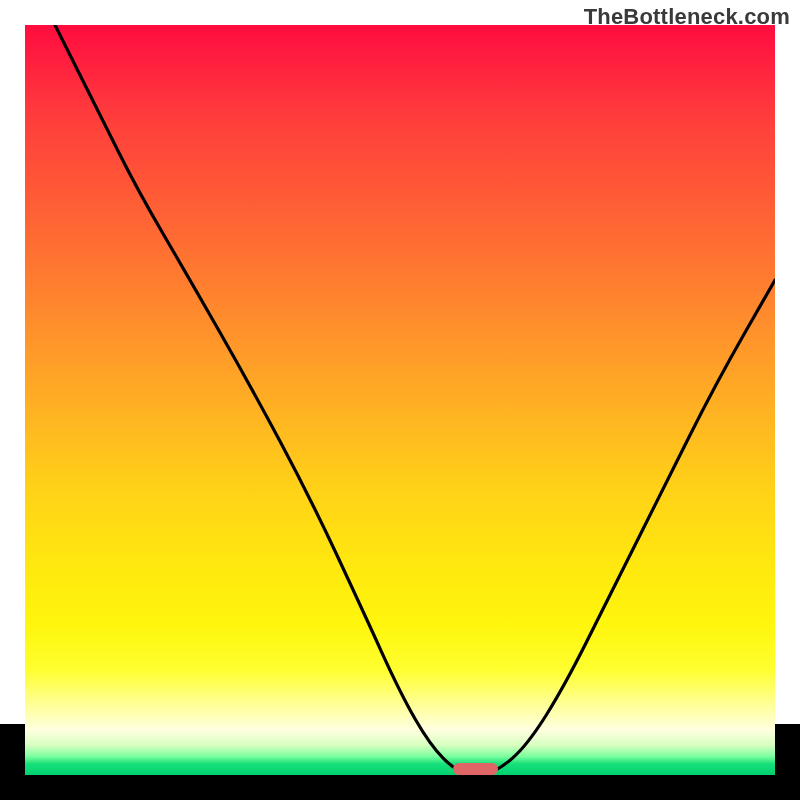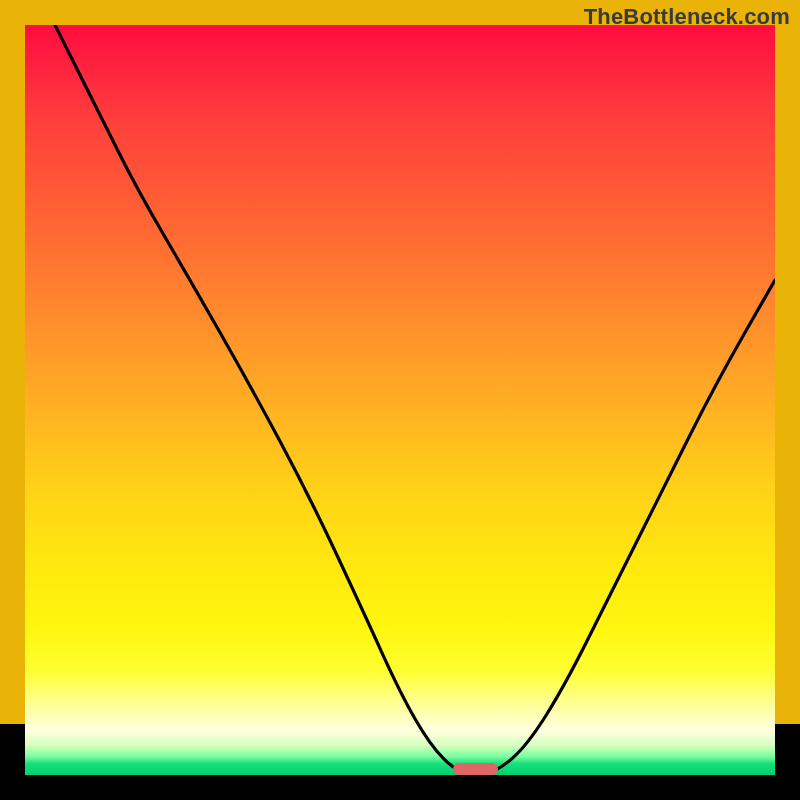--- a/index.html
+++ b/index.html
@@ -8,21 +8,21 @@
     width: 800px;
     height: 800px;
     background: #000;
     overflow: hidden;
     font-family: Arial, Helvetica, sans-serif;
   }
   .frame {
     position: relative;
     width: 800px;
     height: 724px;
-    background: #eab308;
+    background: #ffffff;
   }
   .watermark {
     position: absolute;
     top: 4px;
     right: 10px;
     color: #3a3a3a;
     font-size: 22px;
     font-weight: 600;
     letter-spacing: 0.2px;
     z-index: 10;

